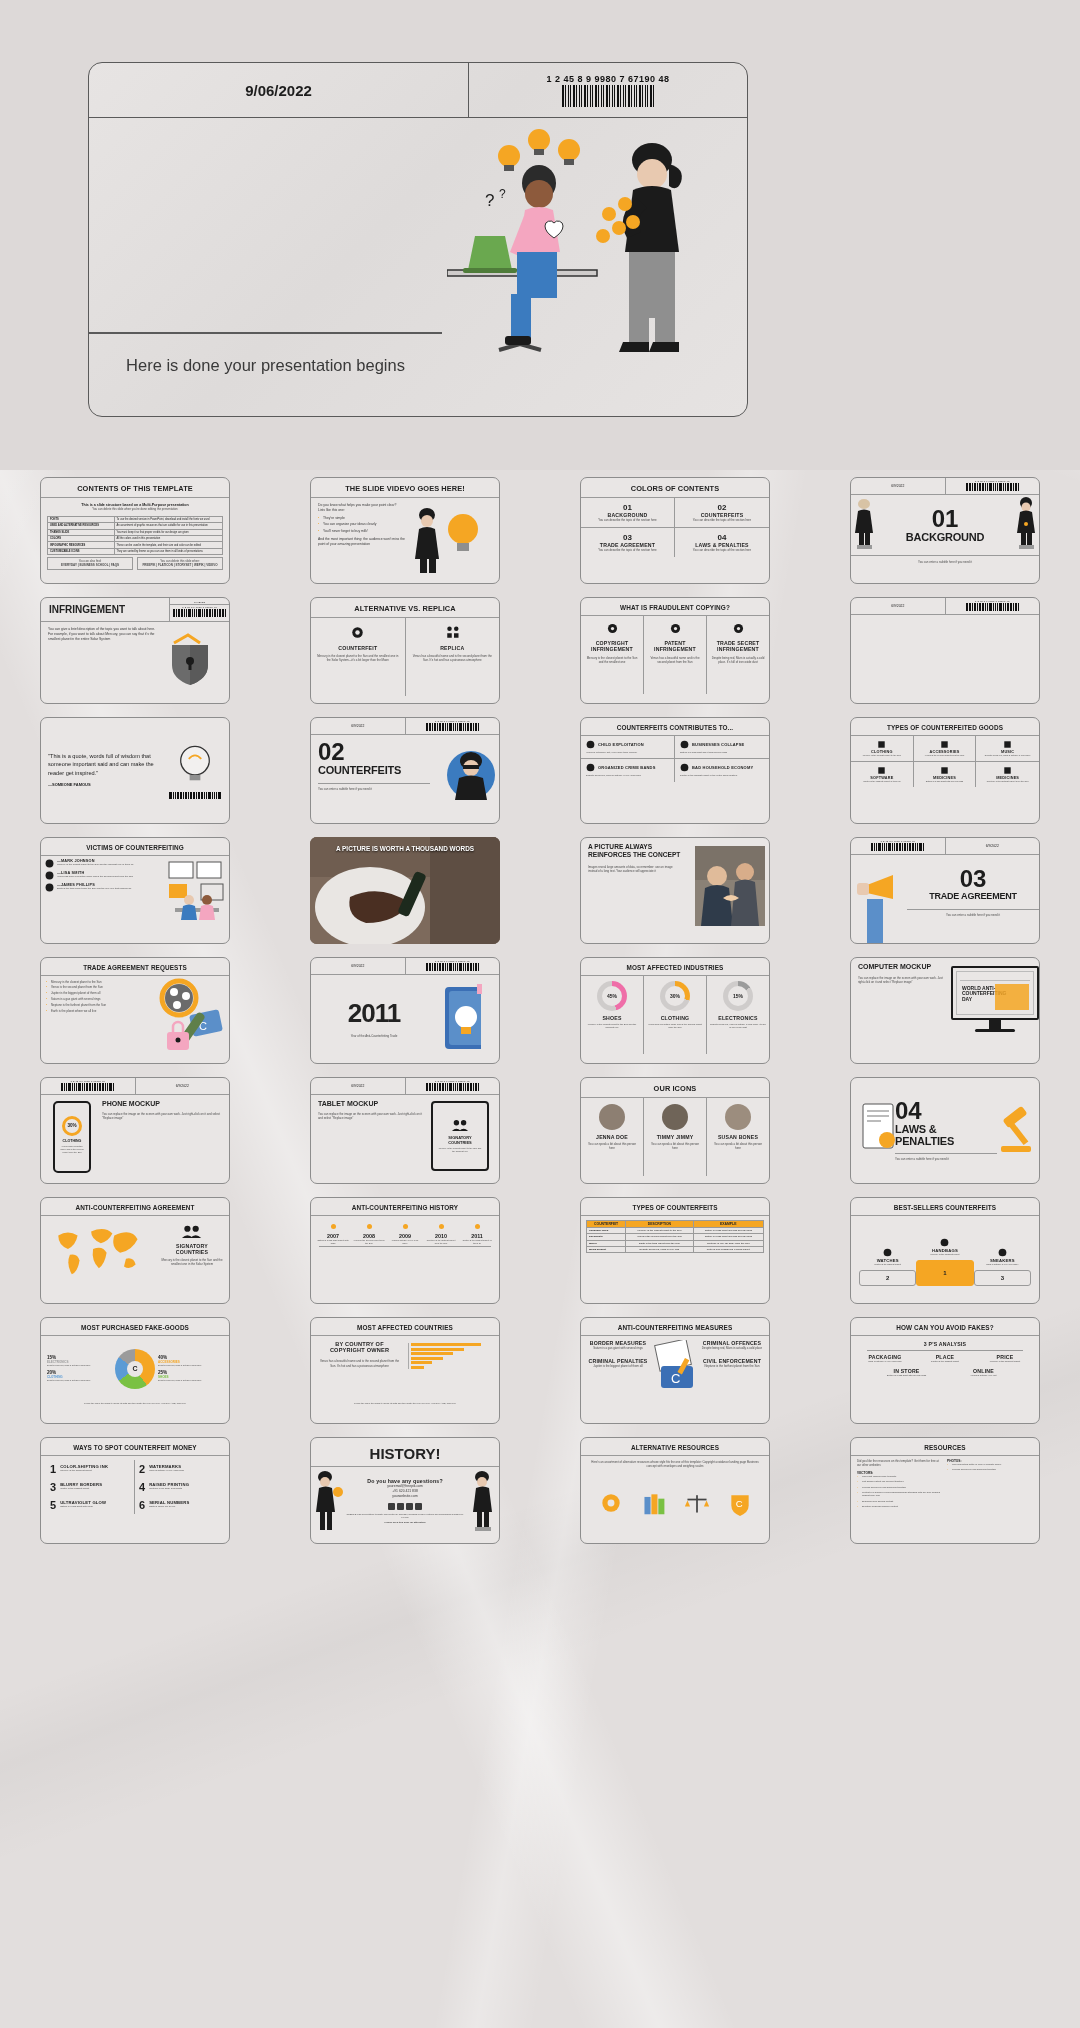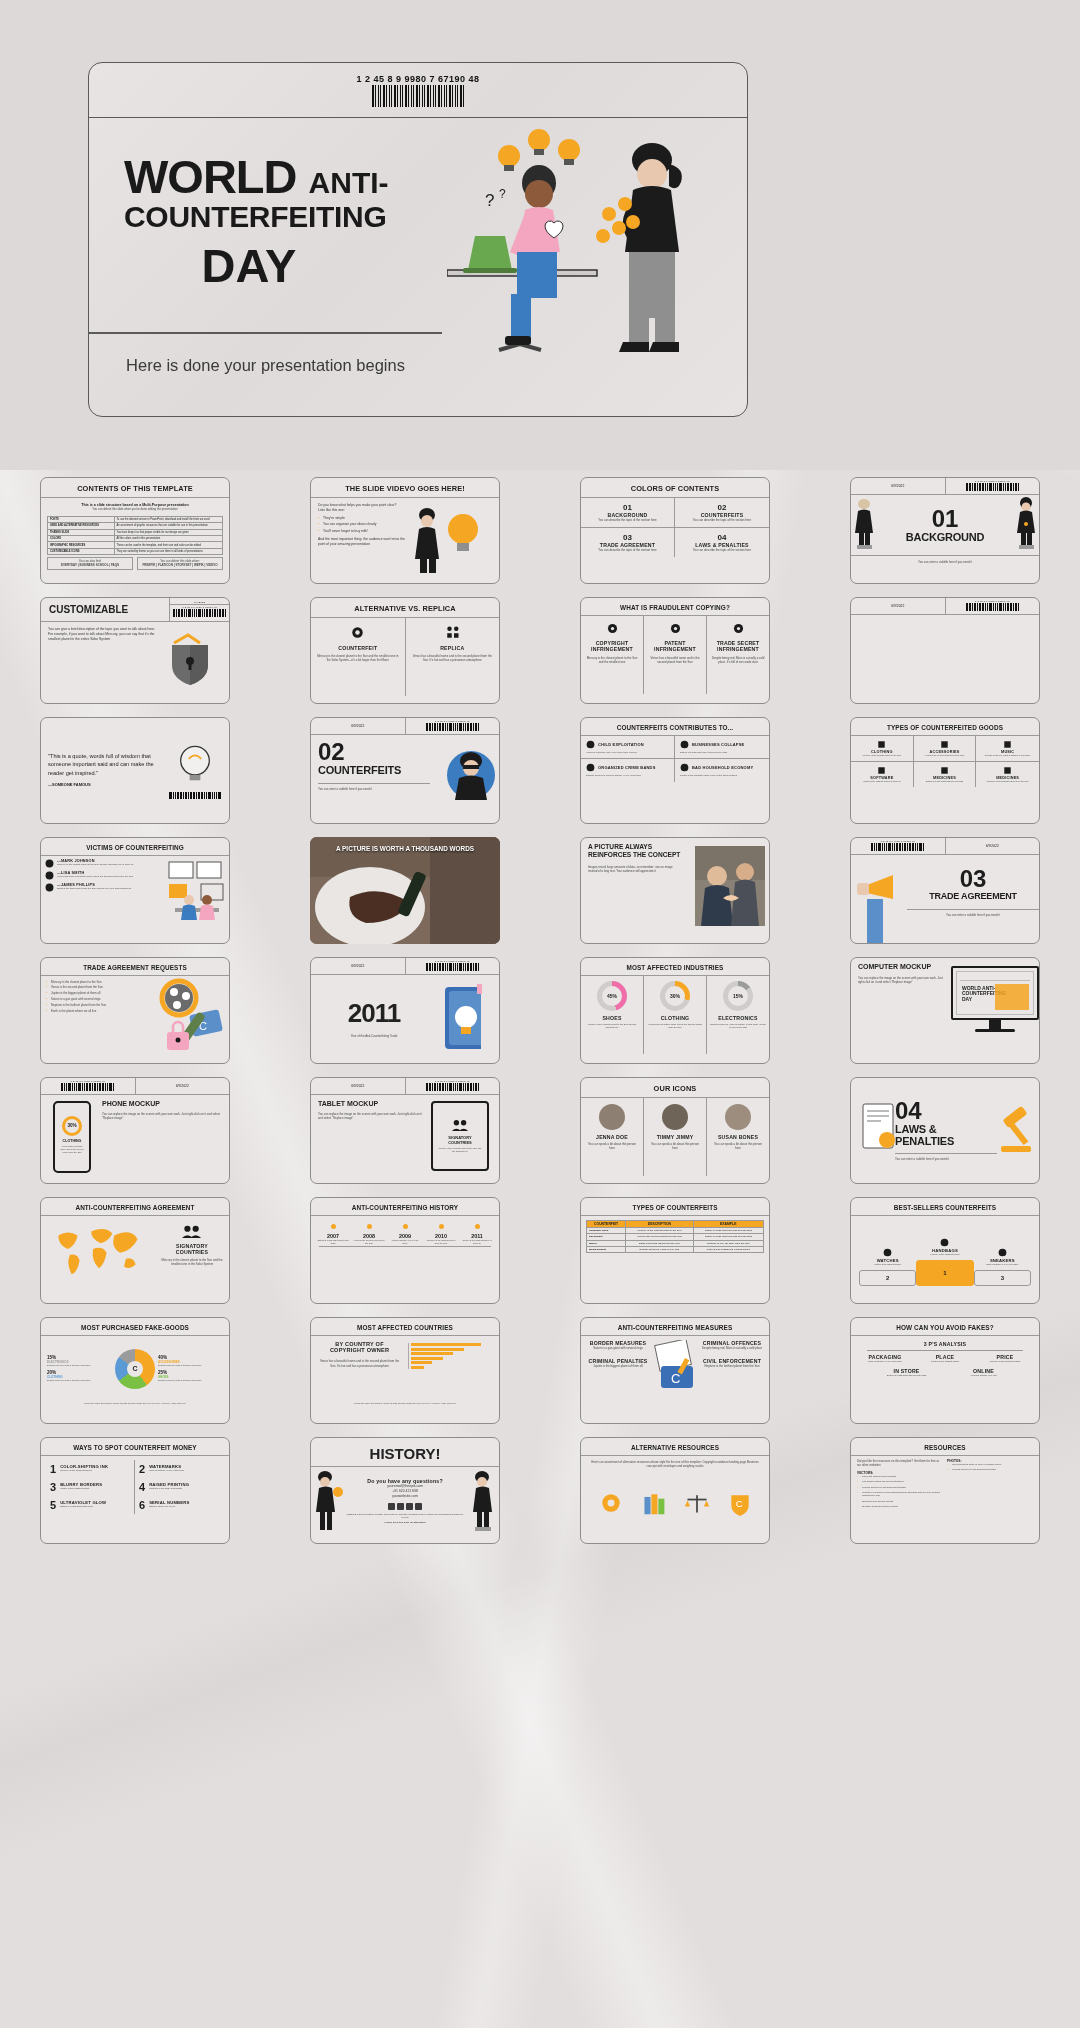--- a/index.html
+++ b/index.html
@@ -97,20 +97,21 @@
   ul.bul li:before{ content:"•"; position:absolute; left:0; color:#f5a623;}
 </style>
 </head>
 <body>
 
 <div class="paper-tex"></div>
 
 <div class="hero">
   <div class="hero-card">
     <div class="hero-top">
+      <div class="hero-date">9/06/2022</div>
       <div class="hero-bc">
         <div class="bc-num">1 2 45 8 9 9980 7 67190 48</div>
         <div class="bars" id="hero-bars">
             <i style="width:2px"></i>
             <i style="width:1px"></i>
             <i style="width:1px"></i>
             <i style="width:1px"></i>
             <i style="width:2px"></i>
             <i style="width:1px"></i>
             <i style="width:1px"></i>
@@ -138,25 +139,20 @@
             <i style="width:2px"></i>
             <i style="width:1px"></i>
             <i style="width:1px"></i>
             <i style="width:1px"></i>
             <i style="width:2px"></i>
             <i style="width:1px"></i>
           </div>
       </div>
     </div>
     <div class="hero-body">
-      <div class="hero-title">
-        <div class="t1"><span>WORLD</span> <small>ANTI-</small></div>
-        <div class="t2">COUNTERFEITING</div>
-        <div class="t3">DAY</div>
-      </div>
       <div class="hero-rule"></div>
       <div class="hero-sub">Here is done your presentation begins</div>
 
       <div class="illus">
         <svg class="sv" viewBox="0 0 300 299" xmlns="http://www.w3.org/2000/svg">
 
           <g fill="#f5a623">
             <circle cx="62" cy="38" r="11"></circle>
               <rect x="57" y="47" width="10" height="6" fill="#555"></rect>
             <circle cx="92" cy="22" r="11"></circle>
@@ -376,21 +372,21 @@
             </svg>
       </div>
     </div>
     <div class="hsep center xtiny" style="padding:4px 14px">You can enter a subtitle here if you need it</div>
   </div>
     </div>
 
   <div class="cell">
       <div class="slide">
     <div class="row" style="height:24px;border-bottom:1px solid #9a9a9a">
-      <div style="flex:1;display:flex;align-items:center;padding-left:8px;font-size:10px;font-weight:bold">CUSTOMIZABLE</div>
+      <div style="flex:1;display:flex;align-items:center;padding-left:8px;font-size:10px;font-weight:bold">INFRINGEMENT</div>
       <div style="flex:0 0 60px;border-left:1px solid #9a9a9a;display:flex;flex-direction:column;justify-content:center;align-items:center">
         <div class="bcn">6/9/2022</div>
         <div class="bcn hsep" style="width:100%;text-align:center;padding-top:1px">1 2 45 8 9 9980 7 67190 48</div>
         <div class="barcode-mini mb">
               <i style="width:2px"></i>
               <i style="width:1px"></i>
               <i style="width:1px"></i>
               <i style="width:1px"></i>
               <i style="width:2px"></i>
               <i style="width:1px"></i>

